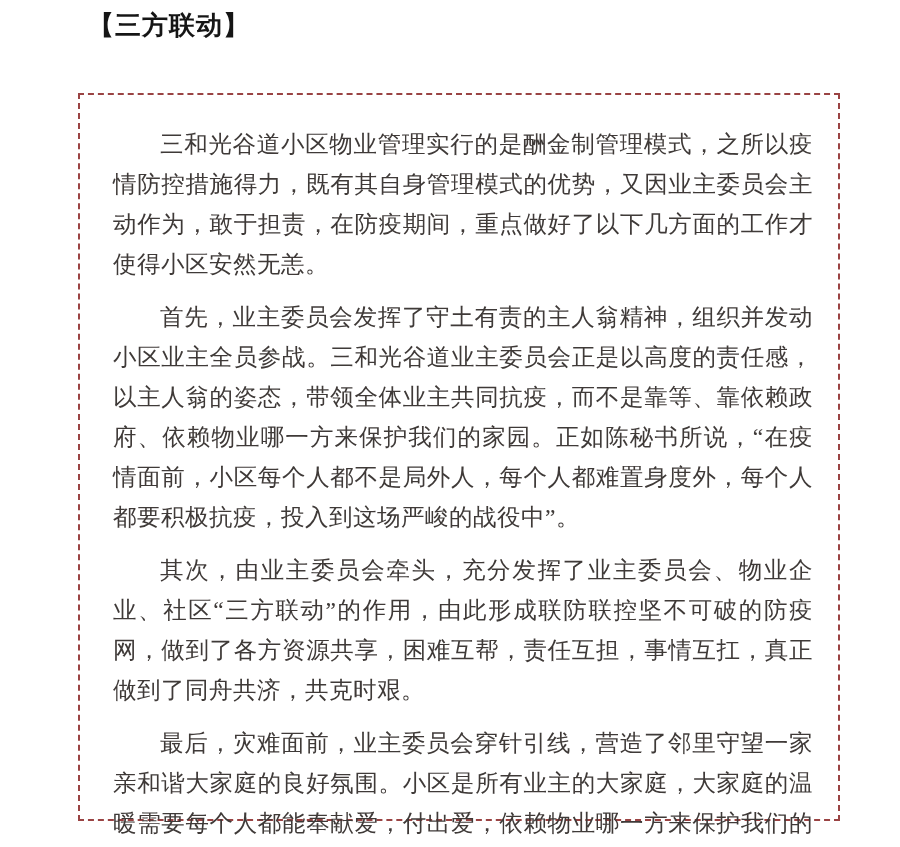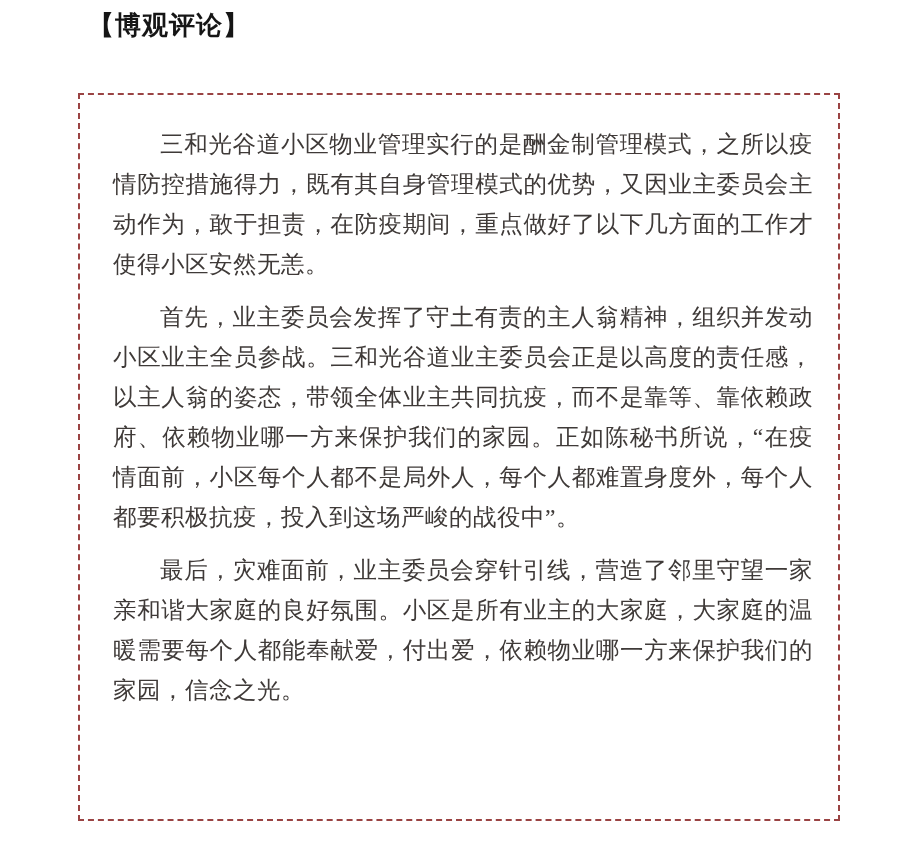--- a/index.html
+++ b/index.html
@@ -41,19 +41,20 @@
     line-height: 40px;
     color: #3f3a38;
     text-align: justify;
     text-indent: 2em;
     letter-spacing: 0.5px;
   }
 </style>
 </head>
 <body>
 
-<div class="article-title">【博观评论】</div>
+<div class="article-title">【三方联动】</div>
 
 <div class="commentary-box">
   <p>三和光谷道小区物业管理实行的是酬金制管理模式，之所以疫情防控措施得力，既有其自身管理模式的优势，又因业主委员会主动作为，敢于担责，在防疫期间，重点做好了以下几方面的工作才使得小区安然无恙。</p>
   <p>首先，业主委员会发挥了守土有责的主人翁精神，组织并发动小区业主全员参战。三和光谷道业主委员会正是以高度的责任感，以主人翁的姿态，带领全体业主共同抗疫，而不是靠等、靠依赖政府、依赖物业哪一方来保护我们的家园。正如陈秘书所说，“在疫情面前，小区每个人都不是局外人，每个人都难置身度外，每个人都要积极抗疫，投入到这场严峻的战役中”。</p>
+  <p>其次，由业主委员会牵头，充分发挥了业主委员会、物业企业、社区“三方联动”的作用，由此形成联防联控坚不可破的防疫网，做到了各方资源共享，困难互帮，责任互担，事情互扛，真正做到了同舟共济，共克时艰。</p>
   <p>最后，灾难面前，业主委员会穿针引线，营造了邻里守望一家亲和谐大家庭的良好氛围。小区是所有业主的大家庭，大家庭的温暖需要每个人都能奉献爱，付出爱，依赖物业哪一方来保护我们的家园，信念之光。</p>
 </div>
 
 </body></html>

